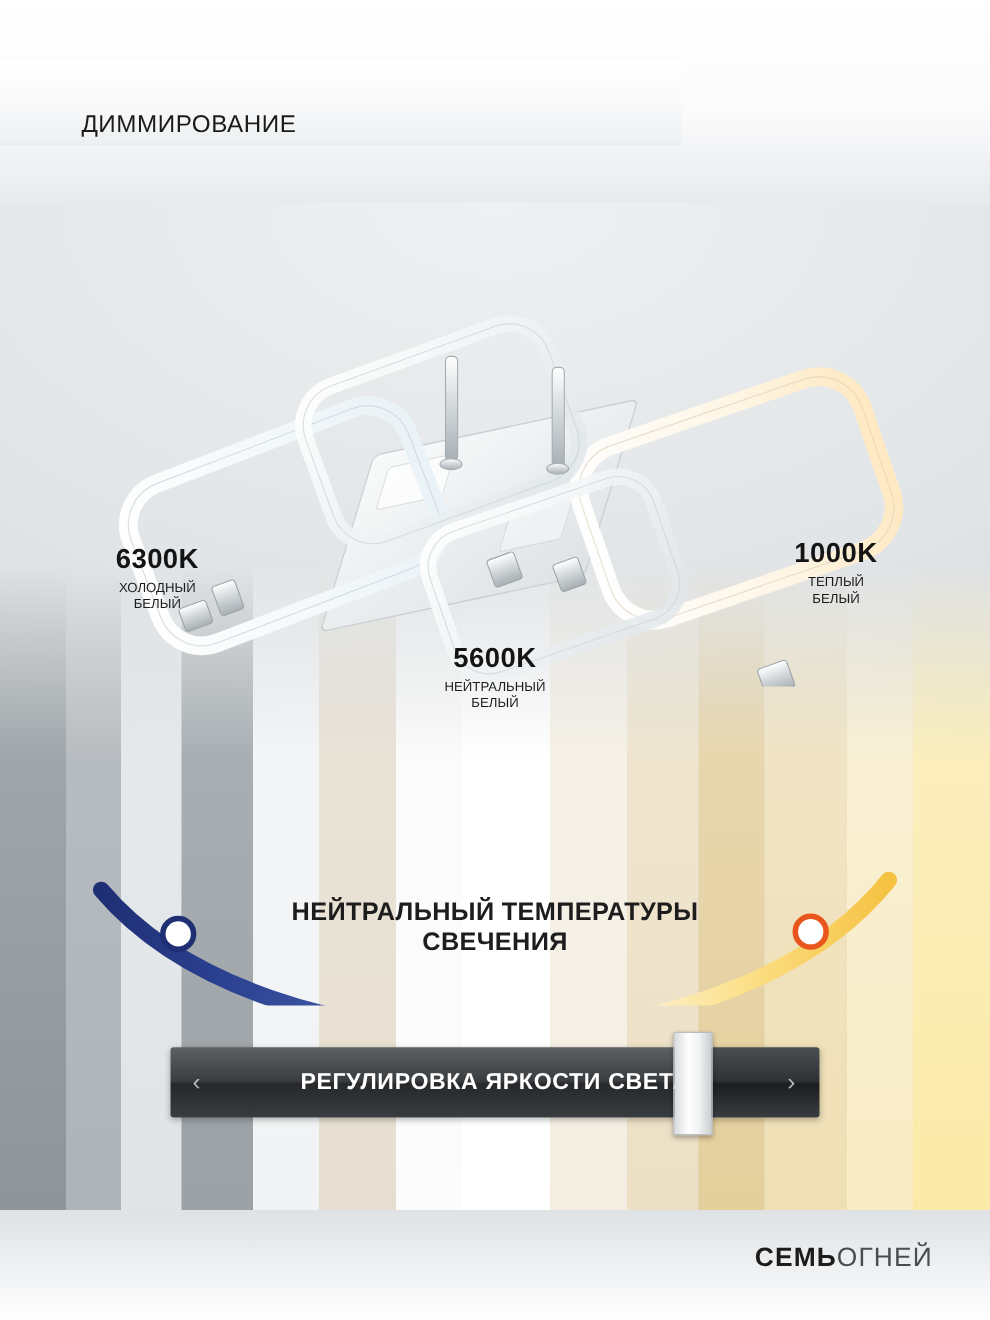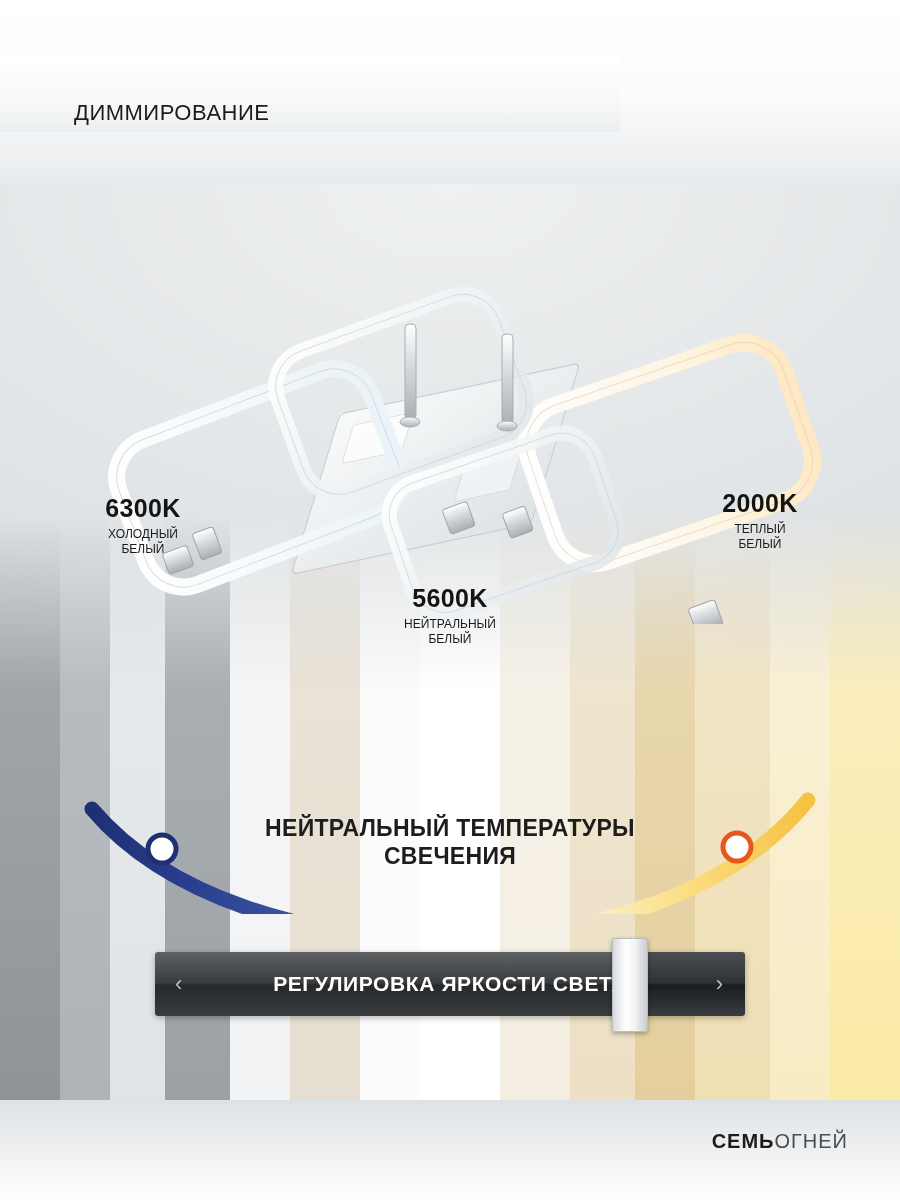--- a/index.html
+++ b/index.html
@@ -179,21 +179,21 @@
     position: absolute;
     left: 0; top: 1100px;
     width: 900px;
     height: 100px;
     background: linear-gradient(180deg, #dfe2e4 0%, #eceef0 45%, #ffffff 100%);
   }
   .brand {
     position: absolute;
     right: 52px;
     top: 1130px;
-    font-size: 20px;
+    font-size: 24px;
     letter-spacing: 1px;
   }
   .brand .b1 { font-weight: bold; color: #1c1c1c; }
   .brand .b2 { font-weight: normal; color: #4a4d50; }
 </style>
 </head>
 <body>
 
 <div class="page">
 
@@ -333,21 +333,21 @@
 
     <div class="cct-label" id="lbl-neutral">
       <div class="k">5600K</div>
       <div class="desc">
         <div>НЕЙТРАЛЬНЫЙ</div>
         <div>БЕЛЫЙ</div>
       </div>
     </div>
 
     <div class="cct-label" id="lbl-warm">
-      <div class="k">2000K</div>
+      <div class="k">1000K</div>
       <div class="desc">
         <div>ТЕПЛЫЙ</div>
         <div>БЕЛЫЙ</div>
       </div>
     </div>
 
     <div class="brightness">
       <div class="brightness-fill"></div>
       <span class="arrow arrow-left">‹</span>
       <span class="brightness-text">РЕГУЛИРОВКА ЯРКОСТИ СВЕТА</span>

